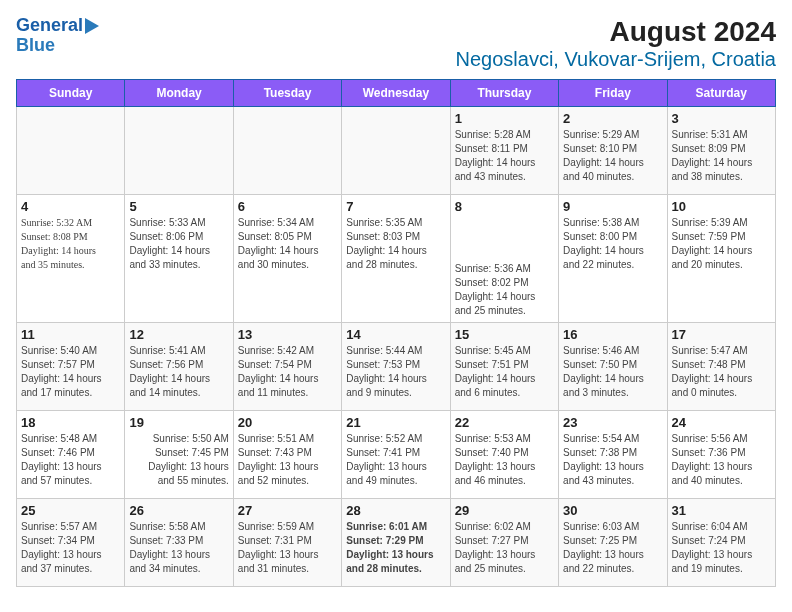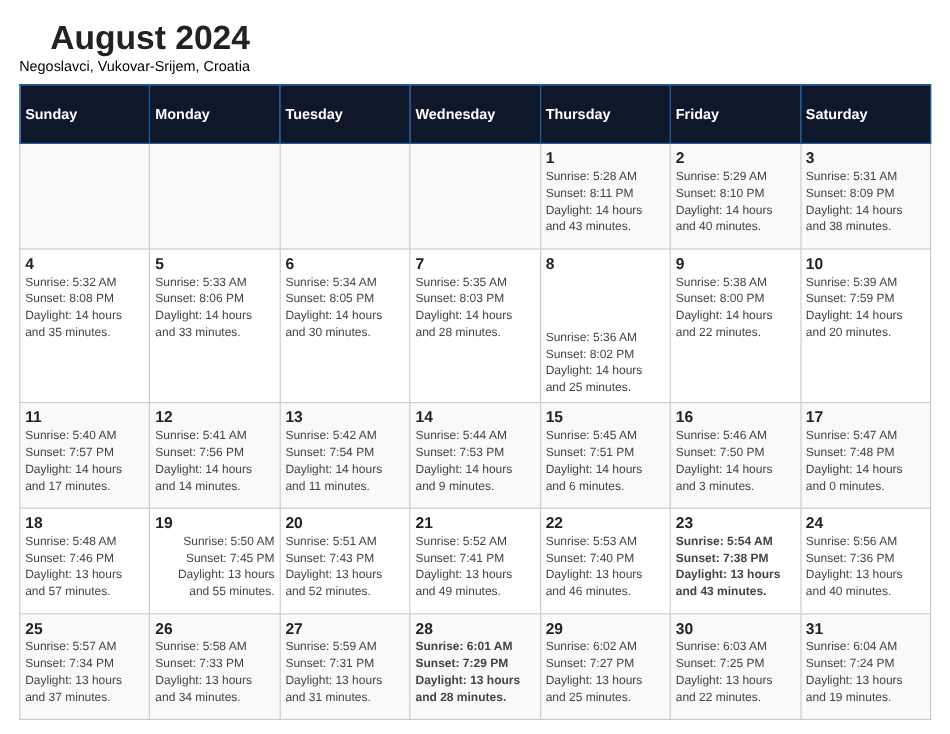--- a/index.html
+++ b/index.html
@@ -22,52 +22,65 @@
       gap: 4px;
     }
     .logo-text {
       font-size: 18px;
       font-weight: bold;
       line-height: 1.1;
     }
     .logo-text span { color: #1a5fa8; }
     .title-block { text-align: right; }
     .title-block h1 { font-size: 28px; font-weight: bold; color: #222; }
-    .title-block h2 { font-size: 12px; font-weight: normal; color: #000000; }
+    .title-block h2 { font-size: 20px; font-weight: normal; color: #0369a1; }
     table {
       width: 100%;
       border-collapse: collapse;
       table-layout: fixed;
     }
     thead th {
-      background: #0f172a;
+      background: #8b5cf6;
       color: #fff;
       font-size: 12px;
       font-weight: bold;
-      padding: 17px 4px;
-      text-align: left;
+      padding: 6px 4px;
+      text-align: center;
       border: 1px solid #1a5fa8;
     }
     tbody td {
       vertical-align: top;
       font-size: 10px;
       color: #333;
       padding: 4px 4px;
       border: 1px solid #ccc;
       height: 88px;
     }
     tbody tr:nth-child(odd) td { background: #f9f9f9; }
     tbody tr:nth-child(even) td { background: #fff; }
     .day-num { font-size: 13px; font-weight: bold; color: #222; display: block; margin-bottom: 2px; }
     .cell-content { font-size: 10px; line-height: 1.4; color: #444; }
   </style>
 </head>
 <body>
 
 <div class="header">
+  <div class="logo">
+    <div style="display:flex;flex-direction:column;align-items:flex-start">
+      <div style="display:flex;align-items:center;gap:2px">
+        <div class="logo-text">
+          <span>General</span>
+        </div>
+        <div style="width:0;height:0;border-top:8px solid transparent;border-bottom:8px solid transparent;border-left:14px solid #2a7aba;margin-top:0px;"></div>
+      </div>
+      <div class="logo-text">
+        <span style="color:#2a7aba;">Blue</span>
+      </div>
+    </div>
+  </div>
   <div class="title-block">
     <h1>August 2024</h1>
     <h2>Negoslavci, Vukovar-Srijem, Croatia</h2>
   </div>
 </div>
 
 <table>
   <thead>
     <tr>
     <th>Sunday</th>
@@ -103,21 +116,21 @@
           <span class="day-num">3</span>
           <div class="cell-content" style="white-space: pre-line;">Sunrise: 5:31 AM
 Sunset: 8:09 PM
 Daylight: 14 hours
 and 38 minutes.</div>
         </td>
       </tr>
       <tr>
         <td>
           <span class="day-num">4</span>
-          <div class="cell-content" style="white-space: pre-line;">Sunrise: 5:32 AM
+          <div class="cell-content" style="white-space: pre-line; font-family: Liberation Serif, serif;">Sunrise: 5:32 AM
 Sunset: 8:08 PM
 Daylight: 14 hours
 and 35 minutes.</div>
         </td>
         <td>
           <span class="day-num">5</span>
           <div class="cell-content" style="white-space: pre-line;">Sunrise: 5:33 AM
 Sunset: 8:06 PM
 Daylight: 14 hours
 and 33 minutes.</div>
@@ -240,21 +253,21 @@
         </td>
         <td>
           <span class="day-num">22</span>
           <div class="cell-content" style="white-space: pre-line;">Sunrise: 5:53 AM
 Sunset: 7:40 PM
 Daylight: 13 hours
 and 46 minutes.</div>
         </td>
         <td>
           <span class="day-num">23</span>
-          <div class="cell-content" style="white-space: pre-line; font-weight: bold;">Sunrise: 5:54 AM
+          <div class="cell-content" style="white-space: pre-line;">Sunrise: 5:54 AM
 Sunset: 7:38 PM
 Daylight: 13 hours
 and 43 minutes.</div>
         </td>
         <td>
           <span class="day-num">24</span>
           <div class="cell-content" style="white-space: pre-line;">Sunrise: 5:56 AM
 Sunset: 7:36 PM
 Daylight: 13 hours
 and 40 minutes.</div>

